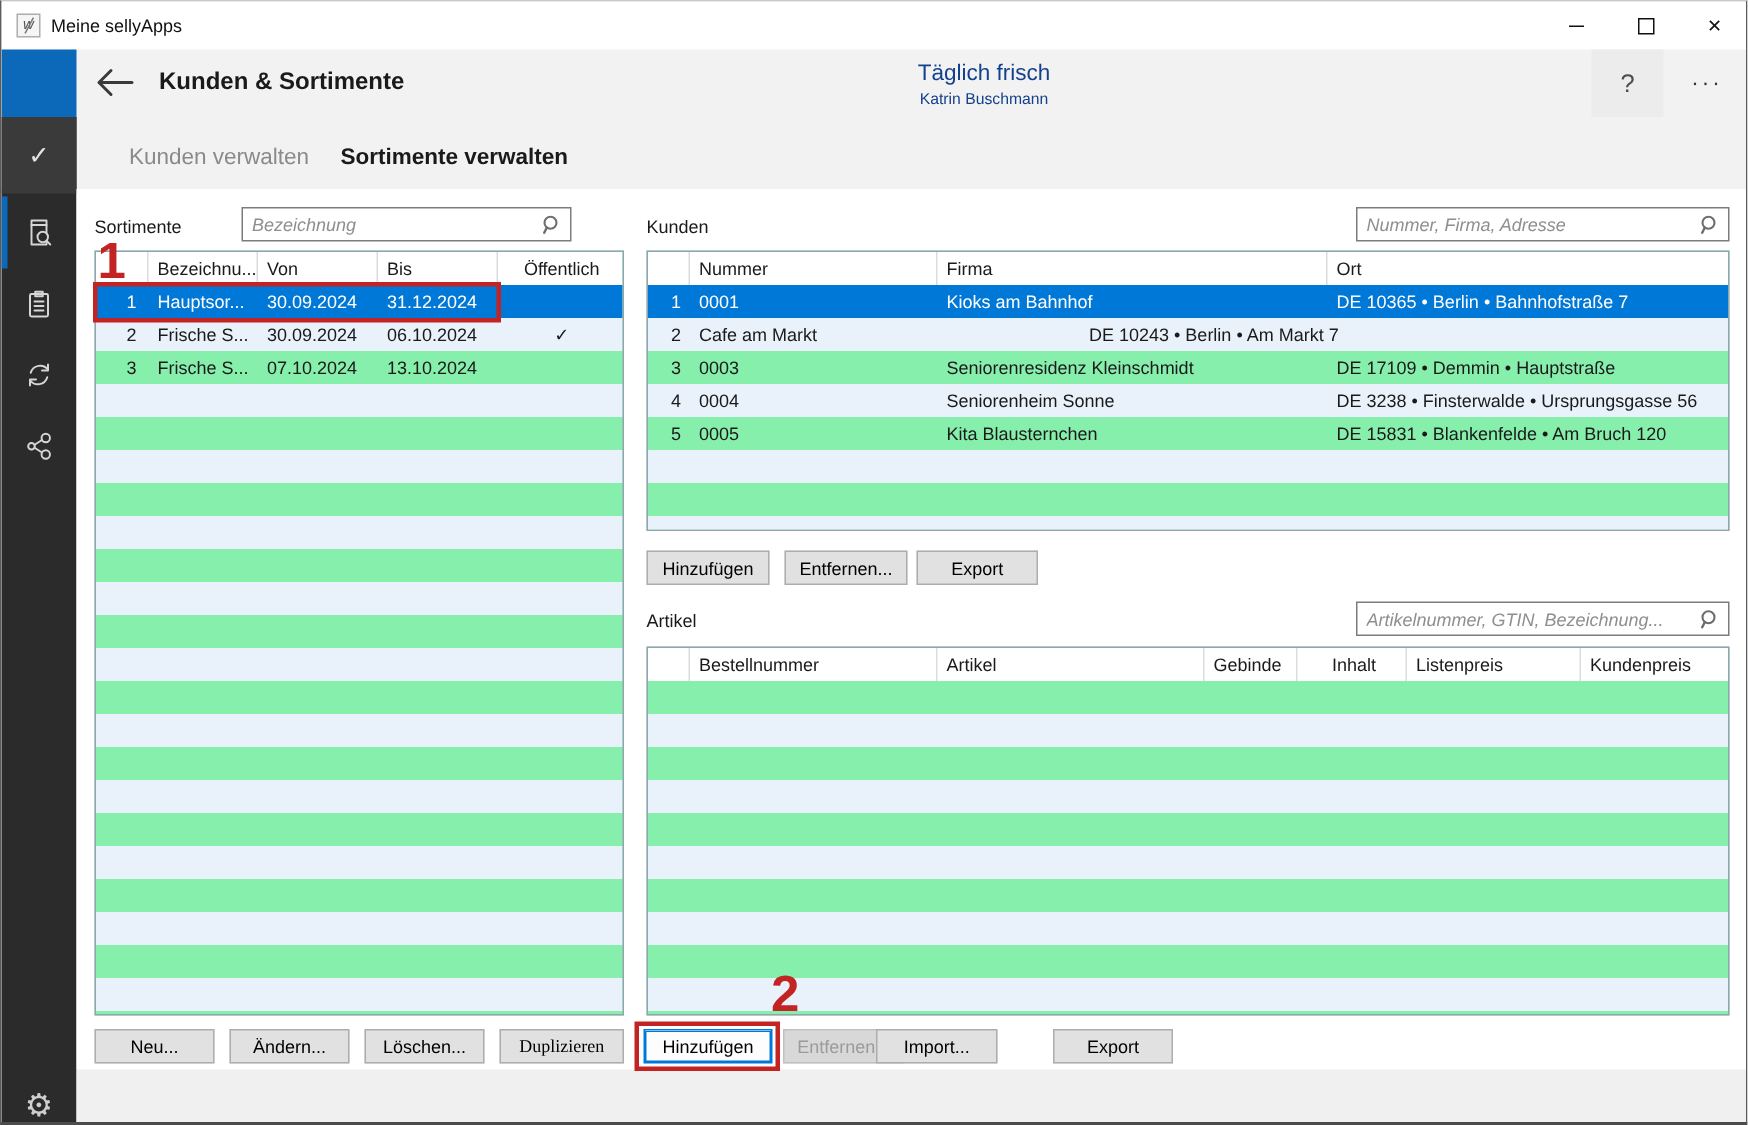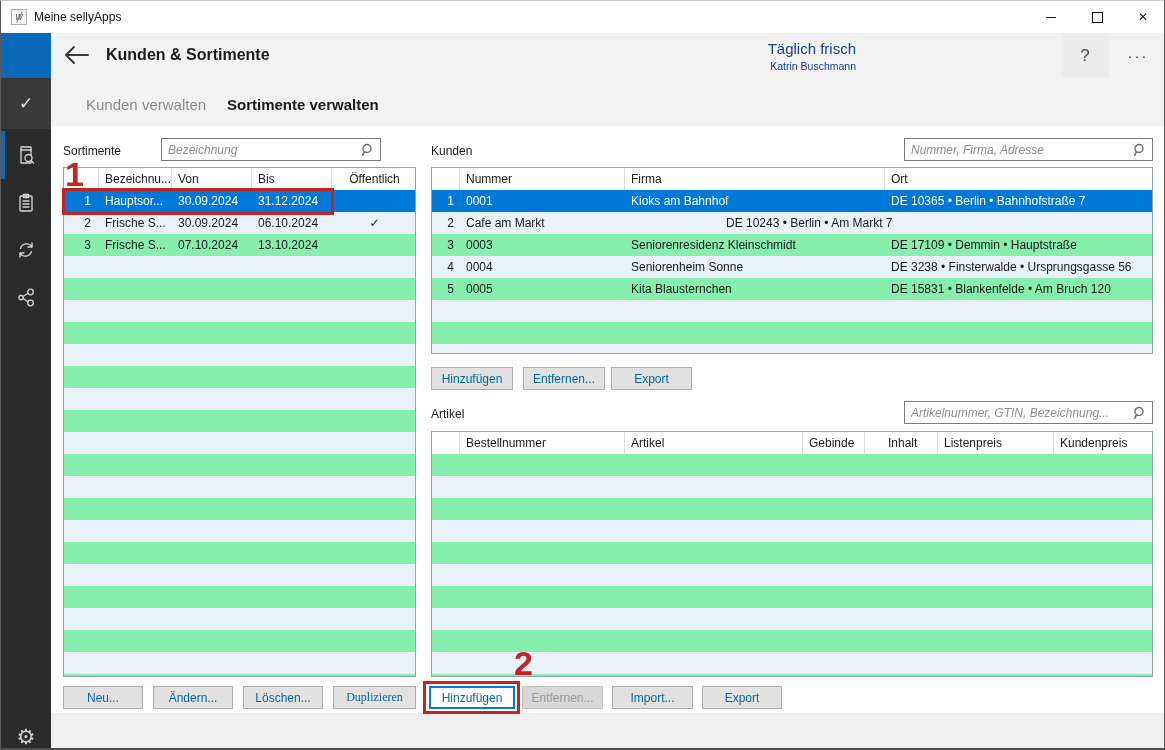--- a/index.html
+++ b/index.html
@@ -17,21 +17,21 @@
   .g-min{width:10px;height:1px;background:#111;}
   .g-max{width:9px;height:9px;border:1px solid #111;}
   .g-close{font-size:12px;color:#111;line-height:1;}
   
   .topchrome{position:absolute;left:0;top:32px;width:1165px;height:93px;background:#f2f2f2;}
   .hamburger{position:absolute;left:0;top:32px;width:50px;height:45px;background:#0c68b8;}
   .hamburger .bar{position:absolute;left:14px;width:22px;height:2px;background:#fff;}
   .bar.b1{top:47px;} .bar.b2{top:54px;} .bar.b3{top:61px;}
   .back{position:absolute;left:60px;top:41px;width:30px;height:26px;}
   .page-title{position:absolute;left:105px;top:45px;font-size:16px;font-weight:bold;color:#1a1a1a;}
-  .account{position:absolute;left:455px;top:38px;width:400px;text-align:right;color:#14418e;}
+  .account{position:absolute;left:455px;top:38px;width:400px;text-align:center;color:#14418e;}
   .acc1{font-size:15px;line-height:20px;}
   .acc2{font-size:10.5px;line-height:14px;}
   .help-btn{position:absolute;left:1060px;top:32px;width:48px;height:45px;background:#ececec;
             font-size:17px;color:#4d4d4d;display:flex;align-items:center;justify-content:center;}
   .more-btn{position:absolute;left:1112px;top:32px;width:50px;height:45px;
             font-size:15px;color:#333;display:flex;align-items:center;justify-content:center;letter-spacing:2px;}
   .tab{position:absolute;top:95px;font-size:15px;}
   .tab1{left:85px;color:#8a8a8a;}
   .tab2{left:226px;color:#1a1a1a;font-weight:bold;}
   
@@ -75,28 +75,28 @@
   
   .t-sort .c-num{width:35px;text-align:right;padding-right:8px;padding-left:0;}
   .t-sort .c-bez{width:73px;} .t-sort .c-von{width:80px;} .t-sort .c-bis{width:80px;}
   .t-sort .c-off{width:85px;text-align:center;padding-left:0;}
   .t-kund .c-num{width:28px;text-align:right;padding-right:6px;padding-left:0;}
   .t-kund .c-nummer{width:165px;} .t-kund .c-firma{width:260px;} .t-kund .c-ort{flex:1 1 auto;width:auto;}
   .t-art .c-num{width:28px;} .t-art .c-bestell{width:165px;} .t-art .c-artikel{width:178px;}
   .t-art .c-gebinde{width:62px;} .t-art .c-inhalt{width:56px;margin-left:17px;} .t-art .c-listen{width:116px;} .t-art .c-kunden{flex:1 1 auto;width:auto;}
   
   .btn{position:absolute;height:23px;background:#e1e1e1;border:1px solid #adadad;box-sizing:border-box;
-       font-size:12px;font-family:inherit;color:#0369a1;text-align:center;padding:0;}
+       font-size:12px;font-family:inherit;color:#000000;text-align:center;padding:0;}
   .row-kund .btn{top:366px;}
   .b-k-add{left:430px;width:82px;} .b-k-rem{left:522px;width:82px;} .b-k-exp{left:610px;width:81px;}
   .row-bottom .btn{top:685px;}
   .b-neu{left:62px;width:80px;} .b-aend{left:152px;width:80px;} .b-loes{left:242px;width:80px;} .b-dupl{left:332px;width:83px;font-family:Liberation Serif, serif;}
   .b-a-add{left:428px;width:86px;background:#fdfdfd;border:1px solid #0078d7;box-shadow:inset 0 0 0 1px #0078d7;}
   .b-a-rem{left:521px;width:81px;background:#d8d8d8;border-color:#c1c1c1;color:#9b9b9b;}
-  .b-a-imp{left:611px;width:81px;} .b-a-exp{left:701px;width:80px;}
+  .b-a-imp{left:583px;width:81px;} .b-a-exp{left:701px;width:80px;}
   
   .ann-digit{position:absolute;font-size:34px;font-weight:bold;color:#c32323;line-height:1;}
   .d1{left:64px;top:156px;} .d2{left:513px;top:645px;}
   .ann-rect{position:absolute;border:3px solid #c32323;box-sizing:border-box;}
   .r1{left:61px;top:187px;width:272px;height:27px;}
   .r2{left:422px;top:680px;width:97px;height:33px;}
 </style>
 </head>
 <body>
 

